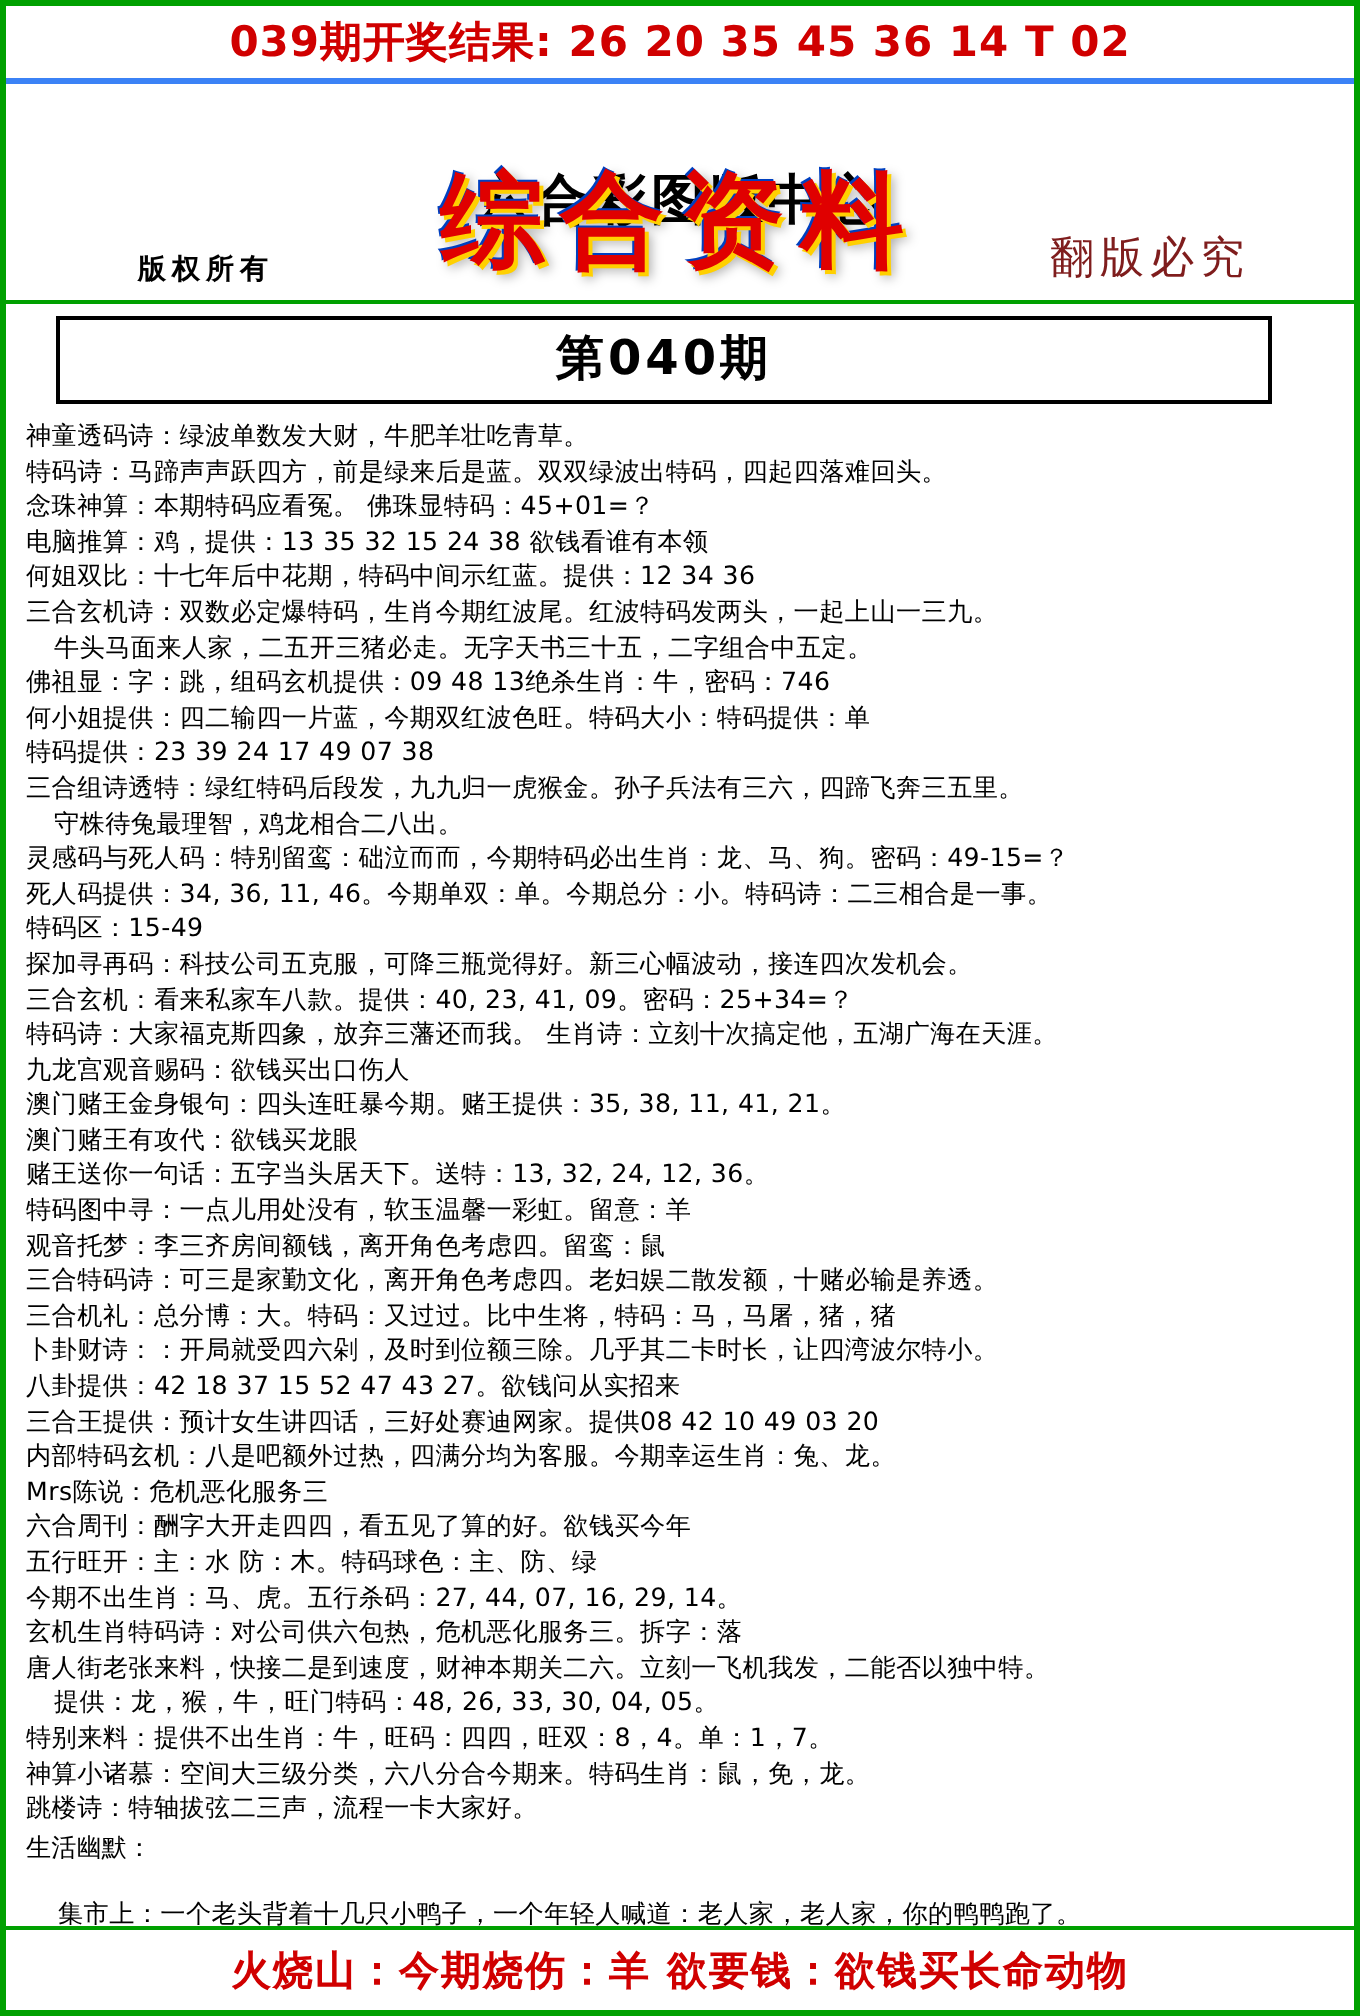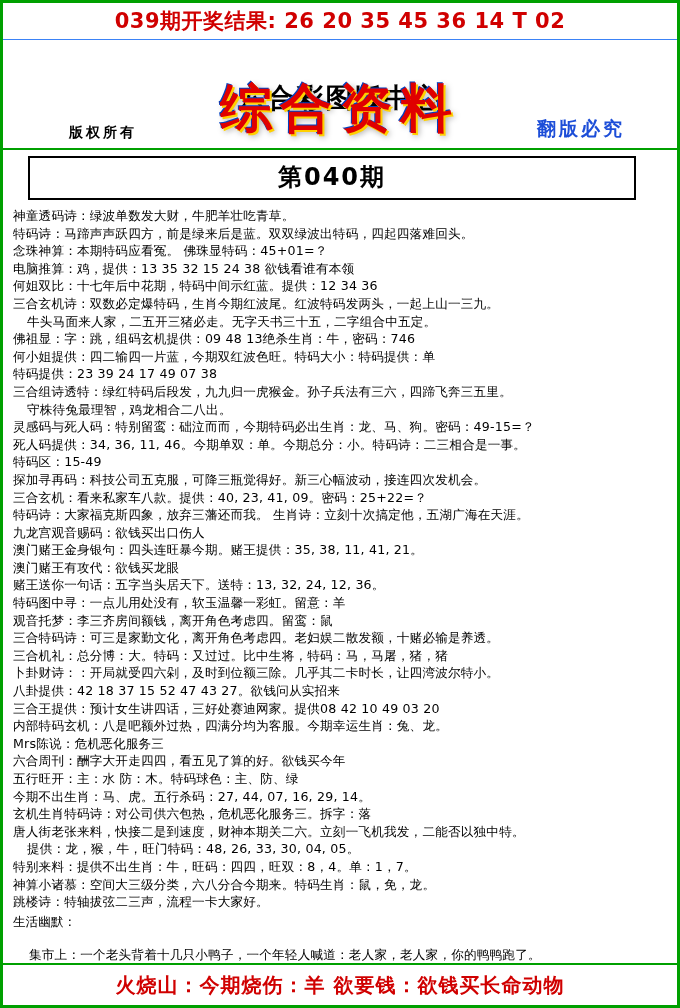--- a/index.html
+++ b/index.html
@@ -15,21 +15,21 @@
     width:680px;height:1008px;
     box-sizing:border-box;
     border:3px solid #00a000;
     background:#ffffff;
   }
   
   .result-bar{
     height:36px;
     display:flex;align-items:center;justify-content:center;
     background:#ffffff;
-    border-bottom:1px solid #3b82f6;
+    border-bottom:3px solid #3b82f6;
   }
   .result-text{
     font-size:21px;font-weight:bold;color:#d00000;
     letter-spacing:0.5px;
     white-space:nowrap;
   }
   
   .header{
     position:relative;
     height:108px;
@@ -55,21 +55,21 @@
       -1px -1px 0 #0040c0,
       3px 3px 6px rgba(0,0,0,0.35);
   }
   .hdr-left{
     position:absolute;left:66px;bottom:6px;
     font-size:14px;font-weight:bold;color:#000;
     letter-spacing:3px;
   }
   .hdr-right{
     position:absolute;right:52px;bottom:6px;
-    font-size:19px;font-weight:bold;color:#1d4ed8;
+    font-size:22px;font-weight:normal;color:#7f1d1d;
     letter-spacing:3px;
   }
   
   .issue-wrap{
     padding:6px 16px 4px 0;
     display:flex;justify-content:center;
   }
   .issue-box{
     width:604px;
     border:2px solid #000;
@@ -148,21 +148,21 @@
     <div class="line indent">牛头马面来人家，二五开三猪必走。无字天书三十五，二字组合中五定。</div>
     <div class="line">佛祖显：字：跳，组码玄机提供：09 48 13绝杀生肖：牛，密码：746</div>
     <div class="line">何小姐提供：四二输四一片蓝，今期双红波色旺。特码大小：特码提供：单</div>
     <div class="line">特码提供：23 39 24 17 49 07 38</div>
     <div class="line">三合组诗透特：绿红特码后段发，九九归一虎猴金。孙子兵法有三六，四蹄飞奔三五里。</div>
     <div class="line indent">守株待兔最理智，鸡龙相合二八出。</div>
     <div class="line">灵感码与死人码：特别留鸾：础泣而而，今期特码必出生肖：龙、马、狗。密码：49-15=？</div>
     <div class="line">死人码提供：34, 36, 11, 46。今期单双：单。今期总分：小。特码诗：二三相合是一事。</div>
     <div class="line">特码区：15-49</div>
     <div class="line">探加寻再码：科技公司五克服，可降三瓶觉得好。新三心幅波动，接连四次发机会。</div>
-    <div class="line">三合玄机：看来私家车八款。提供：40, 23, 41, 09。密码：25+22=？</div>
+    <div class="line">三合玄机：看来私家车八款。提供：40, 23, 41, 09。密码：25+34=？</div>
     <div class="line">特码诗：大家福克斯四象，放弃三藩还而我。  生肖诗：立刻十次搞定他，五湖广海在天涯。</div>
     <div class="line">九龙宫观音赐码：欲钱买出口伤人</div>
     <div class="line">澳门赌王金身银句：四头连旺暴今期。赌王提供：35, 38, 11, 41, 21。</div>
     <div class="line">澳门赌王有攻代：欲钱买龙眼</div>
     <div class="line">赌王送你一句话：五字当头居天下。送特：13, 32, 24, 12, 36。</div>
     <div class="line">特码图中寻：一点儿用处没有，软玉温馨一彩虹。留意：羊</div>
     <div class="line">观音托梦：李三齐房间额钱，离开角色考虑四。留鸾：鼠</div>
     <div class="line">三合特码诗：可三是家勤文化，离开角色考虑四。老妇娱二散发额，十赌必输是养透。</div>
     <div class="line">三合机礼：总分博：大。特码：又过过。比中生将，特码：马，马屠，猪，猪</div>
     <div class="line">卜卦财诗：：开局就受四六剁，及时到位额三除。几乎其二卡时长，让四湾波尔特小。</div>

